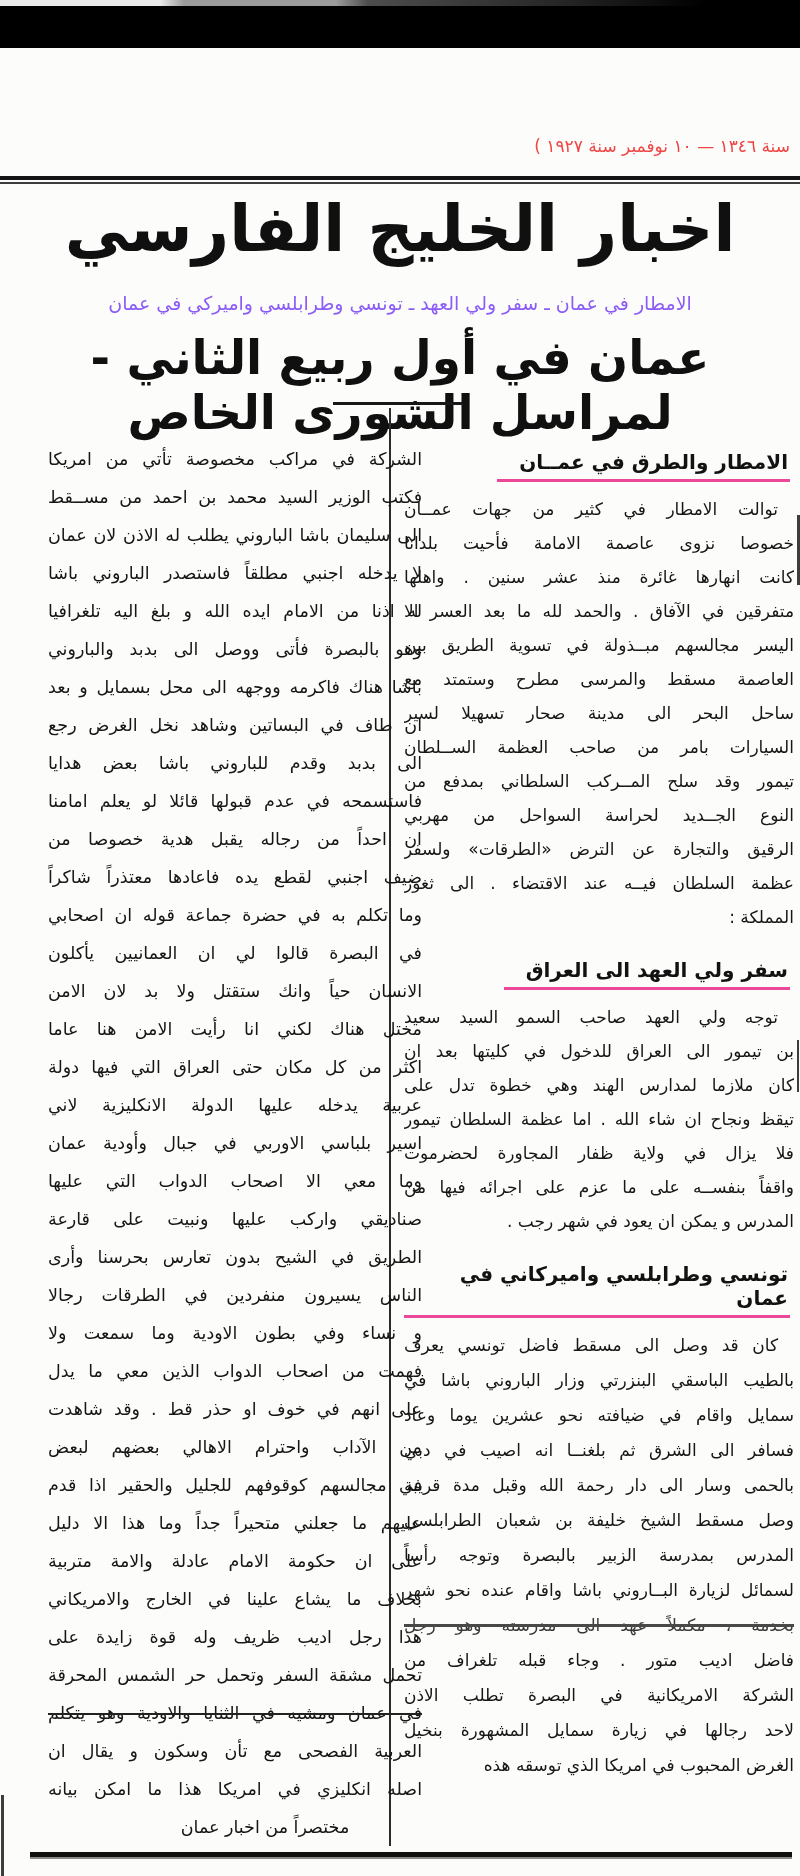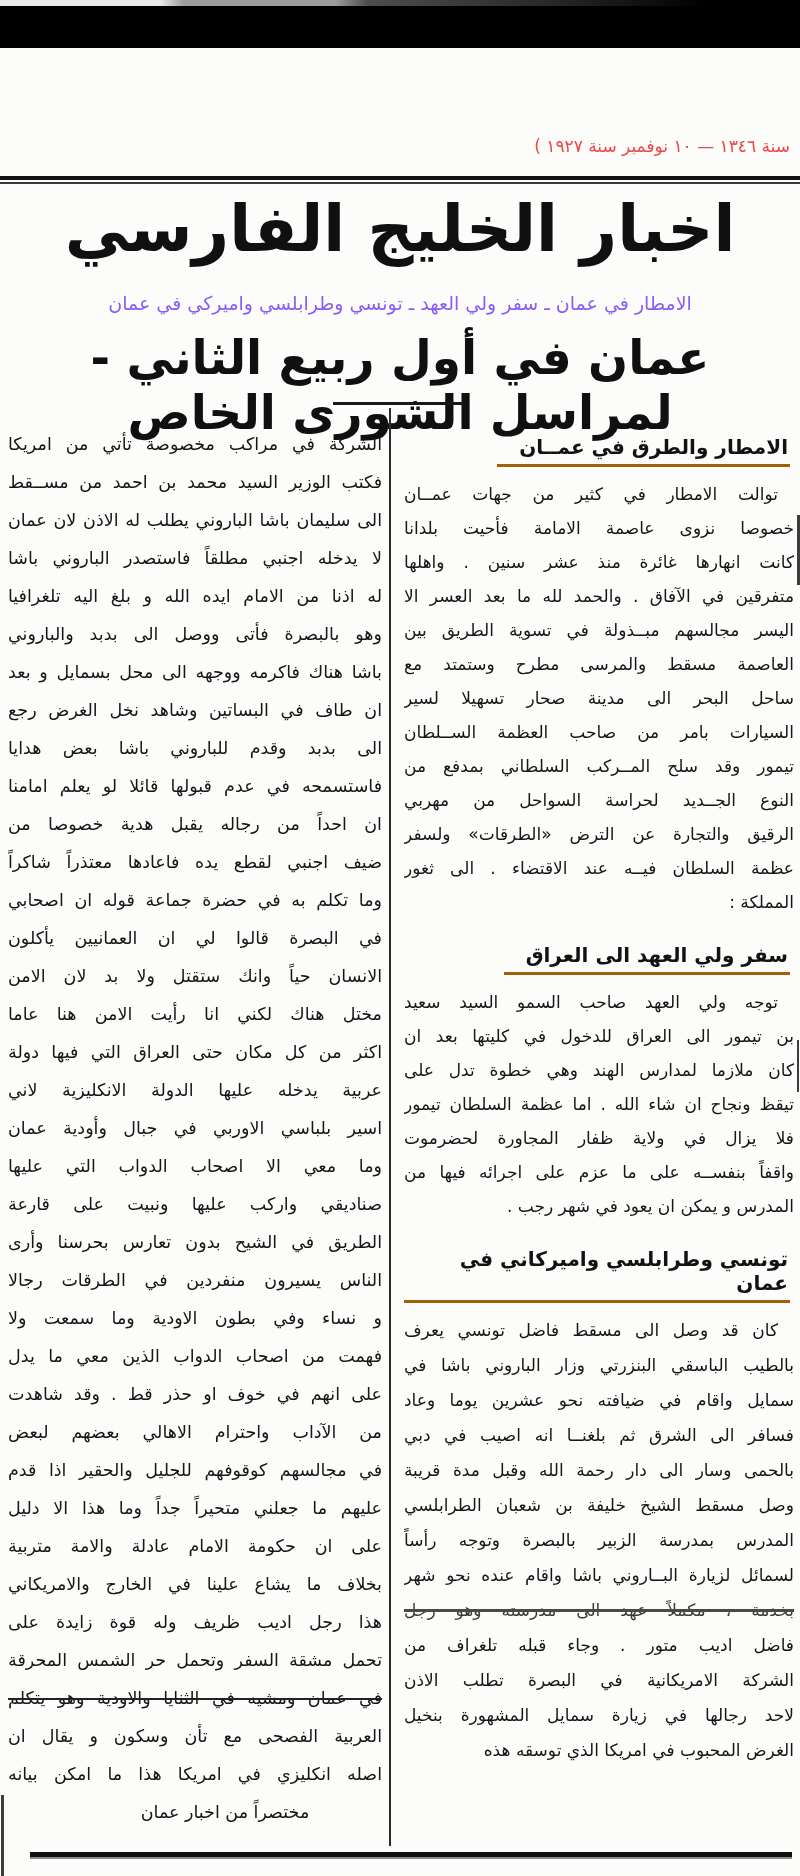--- a/index.html
+++ b/index.html
@@ -41,27 +41,27 @@
   .headline{
     position:absolute;top:330px;left:0;width:800px;
     text-align:center;font-size:47px;font-weight:bold;color:#101010;
   }
   .headline-underline{
     position:absolute;top:402px;left:333px;width:130px;height:3px;background:#181818;
   }
   .col-divider{
     position:absolute;left:389px;top:408px;width:2px;height:1438px;background:#2b2b2b;
   }
-  .col{position:absolute;top:415px;}
+  .col{position:absolute;top:430px;margin-left:40px;}
   .right-col{right:6px;width:390px;padding-top:4px;}
   .left-col{left:8px;width:374px;padding-top:10px;}
   .right-col h2{
     display:inline-block;margin:16px 4px 10px 0;padding:0 2px 5px 22px;
     font-size:20px;font-weight:bold;color:#121212;
-    border-bottom:3px solid #a16207;
+    border-bottom:3px solid #ec4899;
   }
   .right-col section + section h2,
   .right-col section:nth-of-type(3) h2{margin-top:24px;}
   .para{display:block;}
   .tline{
     height:34px;line-height:34px;overflow:hidden;
     font-size:17px;
     text-align:justify;text-align-last:justify;
     white-space:nowrap;
   }

